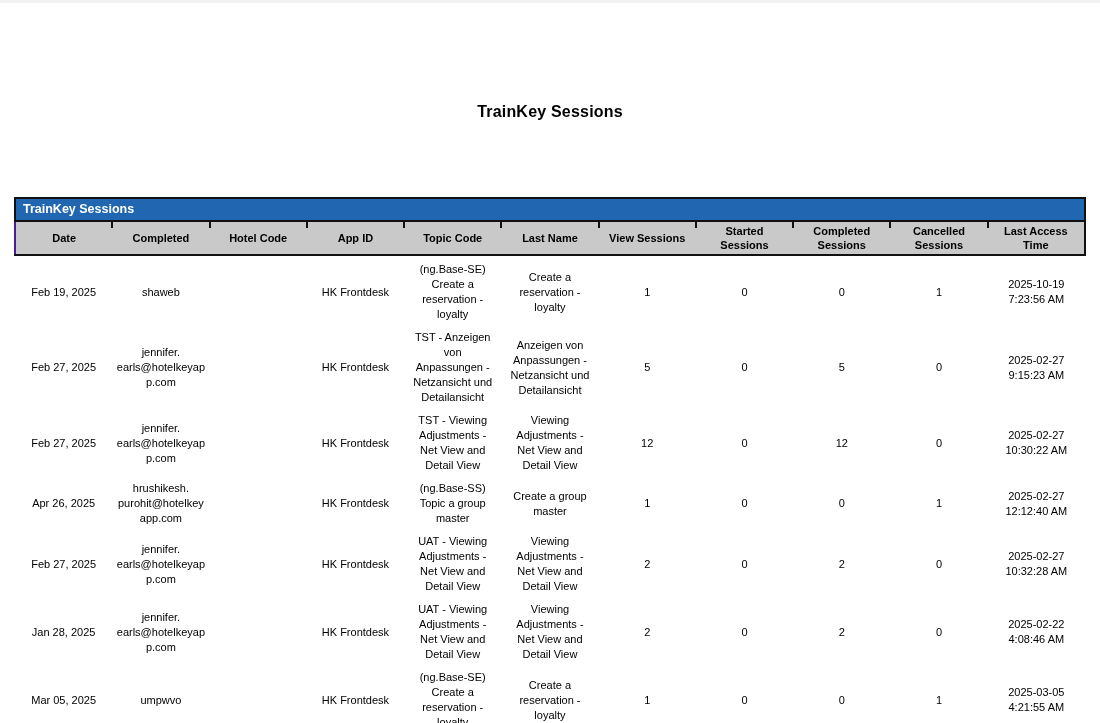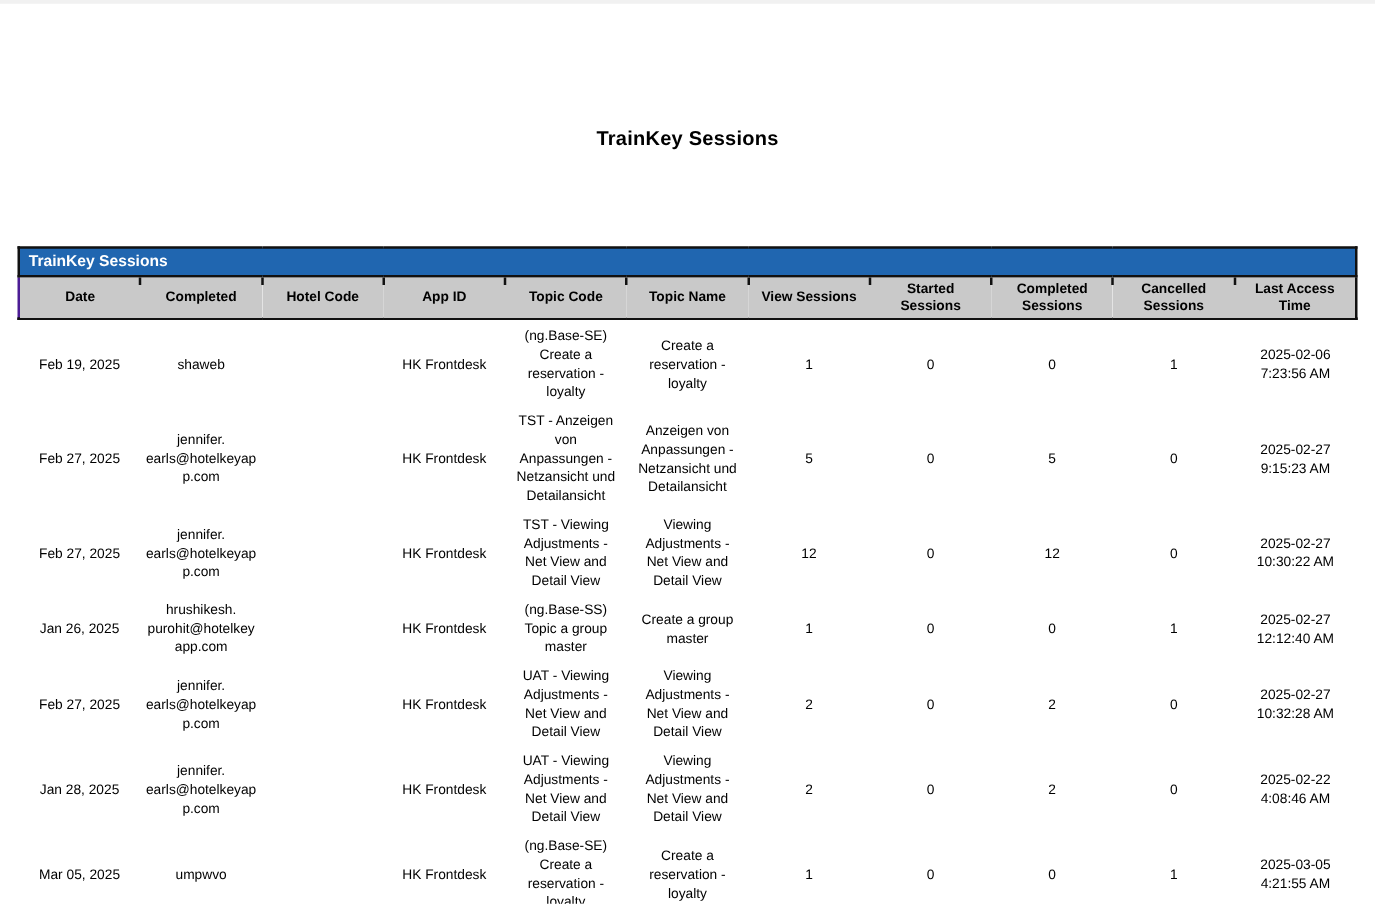--- a/index.html
+++ b/index.html
@@ -99,21 +99,21 @@
       <tr class="title-row">
         <th colspan="11">TrainKey Sessions</th>
       </tr>
       <tr class="cols-row">
 
       <th>Date</th>
           <th>Completed</th>
           <th>Hotel Code</th>
           <th>App ID</th>
           <th>Topic Code</th>
-          <th>Topic Name</th>
+          <th>Last Name</th>
           <th>View Sessions</th>
           <th>Started
 Sessions</th>
           <th>Completed
 Sessions</th>
           <th>Cancelled
 Sessions</th>
           <th>Last Access
 Time</th>
         </tr>
@@ -129,21 +129,21 @@
 Create a
 reservation -
 loyalty</td>
           <td>Create a
 reservation -
 loyalty</td>
           <td>1</td>
           <td>0</td>
           <td>0</td>
           <td>1</td>
-          <td>2025-02-06
+          <td>2025-10-19
 7:23:56 AM</td>
         </tr>
         <tr>
           <td>Feb 27, 2025</td>
           <td>jennifer.
 earls@hotelkeyap
 p.com</td>
           <td></td>
           <td>HK Frontdesk</td>
           <td>TST - Anzeigen
@@ -178,21 +178,21 @@
 Net View and
 Detail View</td>
           <td>12</td>
           <td>0</td>
           <td>12</td>
           <td>0</td>
           <td>2025-02-27
 10:30:22 AM</td>
         </tr>
         <tr>
-          <td>Jan 26, 2025</td>
+          <td>Apr 26, 2025</td>
           <td>hrushikesh.
 purohit@hotelkey
 app.com</td>
           <td></td>
           <td>HK Frontdesk</td>
           <td>(ng.Base-SS)
 Topic a group
 master</td>
           <td>Create a group
 master</td>

